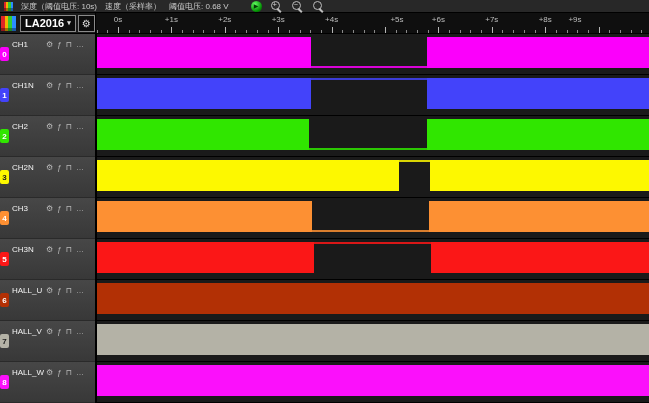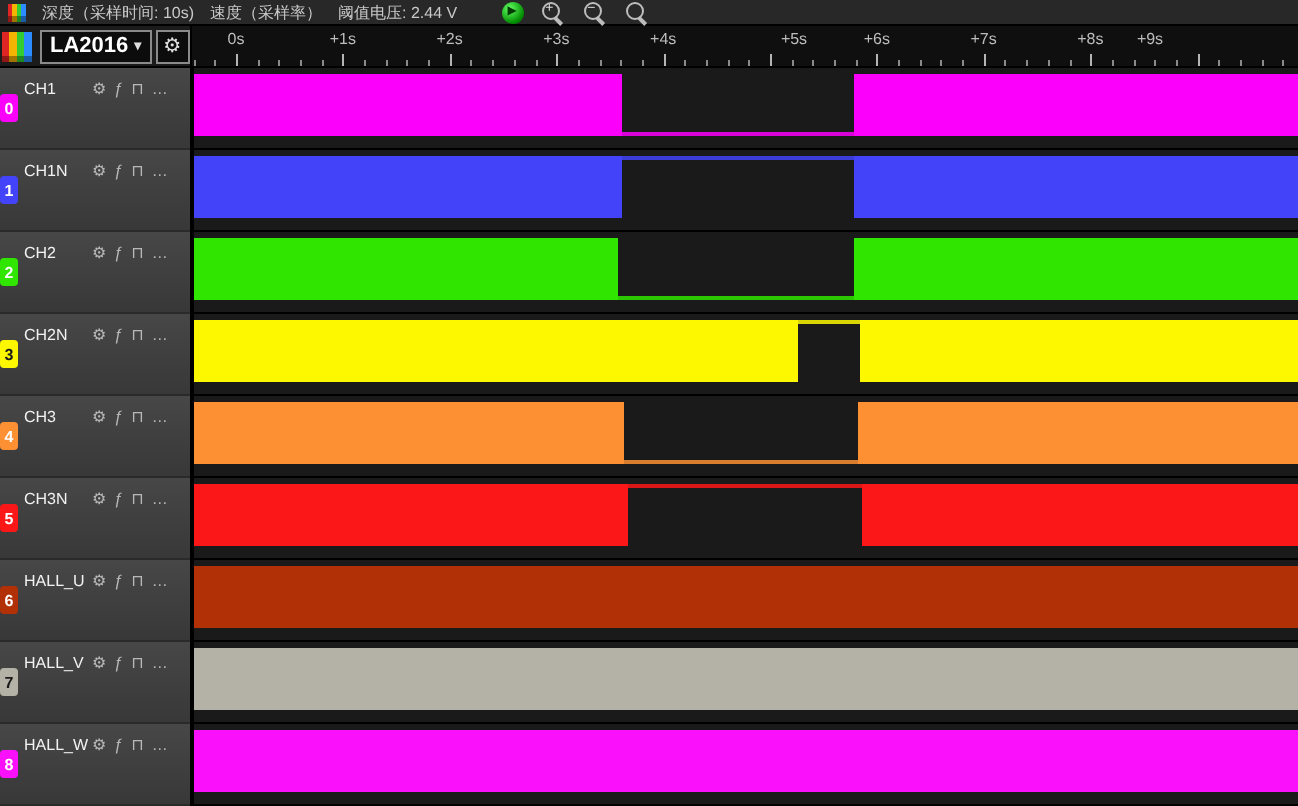--- a/index.html
+++ b/index.html
@@ -62,23 +62,23 @@
   .wave-bar { position:absolute; top:3px; height:31px; display:block; font-style:normal; }
   .baseline { position:absolute; left:0; right:0; height:2px; display:block; opacity:.85; font-style:normal; }
 </style>
 </head>
 <body>
 
 <div class="app">
 
   <div class="topbar">
     <span class="pixlogo small"></span>
-    <span class="tb-label">深度（采样时间: 10s)</span>
+    <span class="tb-label">深度（阈值电压: 10s)</span>
     <span class="tb-label">速度（采样率）</span>
-    <span class="tb-label">阈值电压: 2.44 V</span>
+    <span class="tb-label">阈值电压: 0.68 V</span>
     <span class="play">
         <i>▶</i>
       </span>
     <span class="mag">
         <span class="sign">+</span>
       </span>
     <span class="mag">
         <span class="sign">−</span>
       </span>
     <span class="mag"></span>

